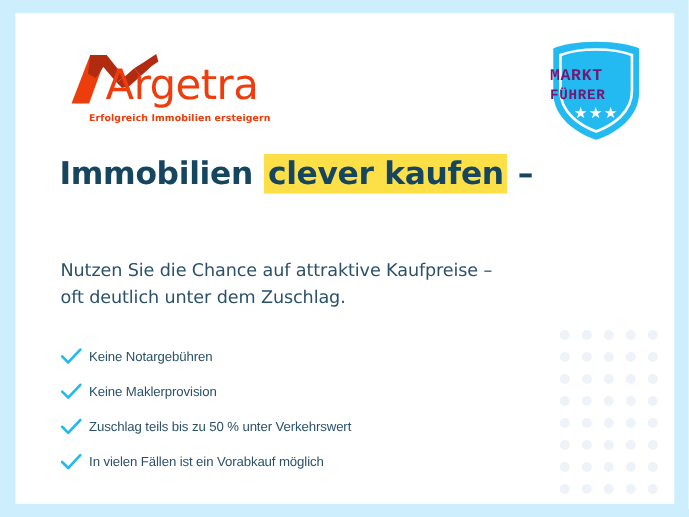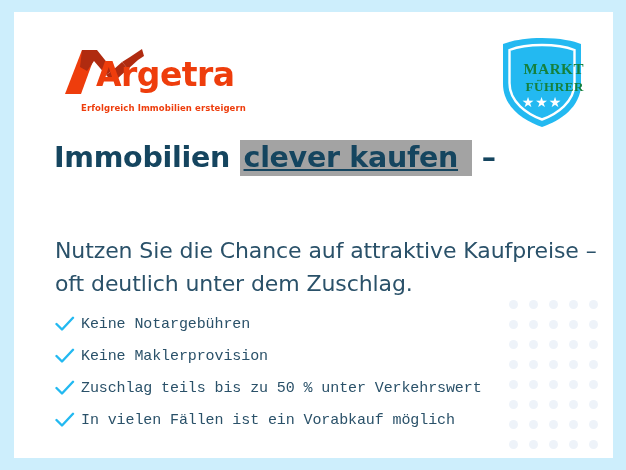--- a/index.html
+++ b/index.html
@@ -61,22 +61,22 @@
     position: absolute;
     left: 0;
     top: 0;
     width: 160px;
     height: 52px;
   }
   .logo-word {
     position: absolute;
     left: 40px;
     top: 13px;
-    font-size: 33px;
-    font-weight: bold;
+    font-size: 38px;
+    font-weight: normal;
     color: #ee3d0c;
     letter-spacing: -0.5px;
     line-height: 1;
     font-family: "DejaVu Sans", sans-serif;
   }
   .logo-tagline {
     position: absolute;
     left: 1px;
     top: 58px;
     font-size: 8.5px;
@@ -94,23 +94,23 @@
     right: 29px;
     top: 25px;
     width: 84px;
     height: 92px;
     z-index: 2;
   }
   .badge-text {
     position: absolute;
     left: 0;
     right: 0;
-    text-align: right;
-    color: #15803d;
-    font-family: Liberation Serif, serif;
+    text-align: left;
+    color: #701a75;
+    font-family: Liberation Mono, monospace;
     font-weight: bold;
     letter-spacing: 0.6px;
     line-height: 1;
   }
   .badge-line1 { top: 25px; font-size: 15px; }
   .badge-line2 { top: 43px; font-size: 13px; }
   .badge-stars {
     position: absolute;
     left: 0; right: 0;
     top: 58px;
@@ -129,35 +129,34 @@
     z-index: 2;
     font-family: "DejaVu Sans", sans-serif;
     font-weight: bold;
     font-size: 28.5px;
     line-height: 1.18;
     color: #15455f;
     letter-spacing: -0.3px;
   }
   .headline .hl-line { display: block; white-space: nowrap; }
   .headline .mark {
-    background: #a3a3a3;
-    padding: 1px 14px 2px 4px;
+    background: #fde047;
+    padding: 1px 3px 2px 4px;
     box-decoration-break: clone;
-    text-decoration: underline;
     -webkit-box-decoration-break: clone;
   }
 
   
   .subhead {
     position: absolute;
     left: 41px;
     top: 222px;
     z-index: 2;
     font-family: "DejaVu Sans", sans-serif;
-    font-size: 22px;
+    font-size: 16px;
     line-height: 1.5;
     color: #2a5169;
     letter-spacing: -0.1px;
   }
   .subhead .sub-line { display: block; white-space: nowrap; }
 
   
   .bullets {
     position: absolute;
     left: 41px;
@@ -173,22 +172,22 @@
     height: 32px;
   }
   .bullet-check {
     width: 26px;
     flex: 0 0 26px;
     display: flex;
     align-items: center;
     justify-content: flex-start;
   }
   .bullet-label {
-    font-family: Liberation Mono, monospace;
-    font-size: 15px;
+    font-family: Liberation Sans, sans-serif;
+    font-size: 12px;
     color: #2a5169;
     white-space: nowrap;
     letter-spacing: -0.1px;
   }
 </style>
 </head>
 <body>
 
 <div class="frame">
   <div class="card">

